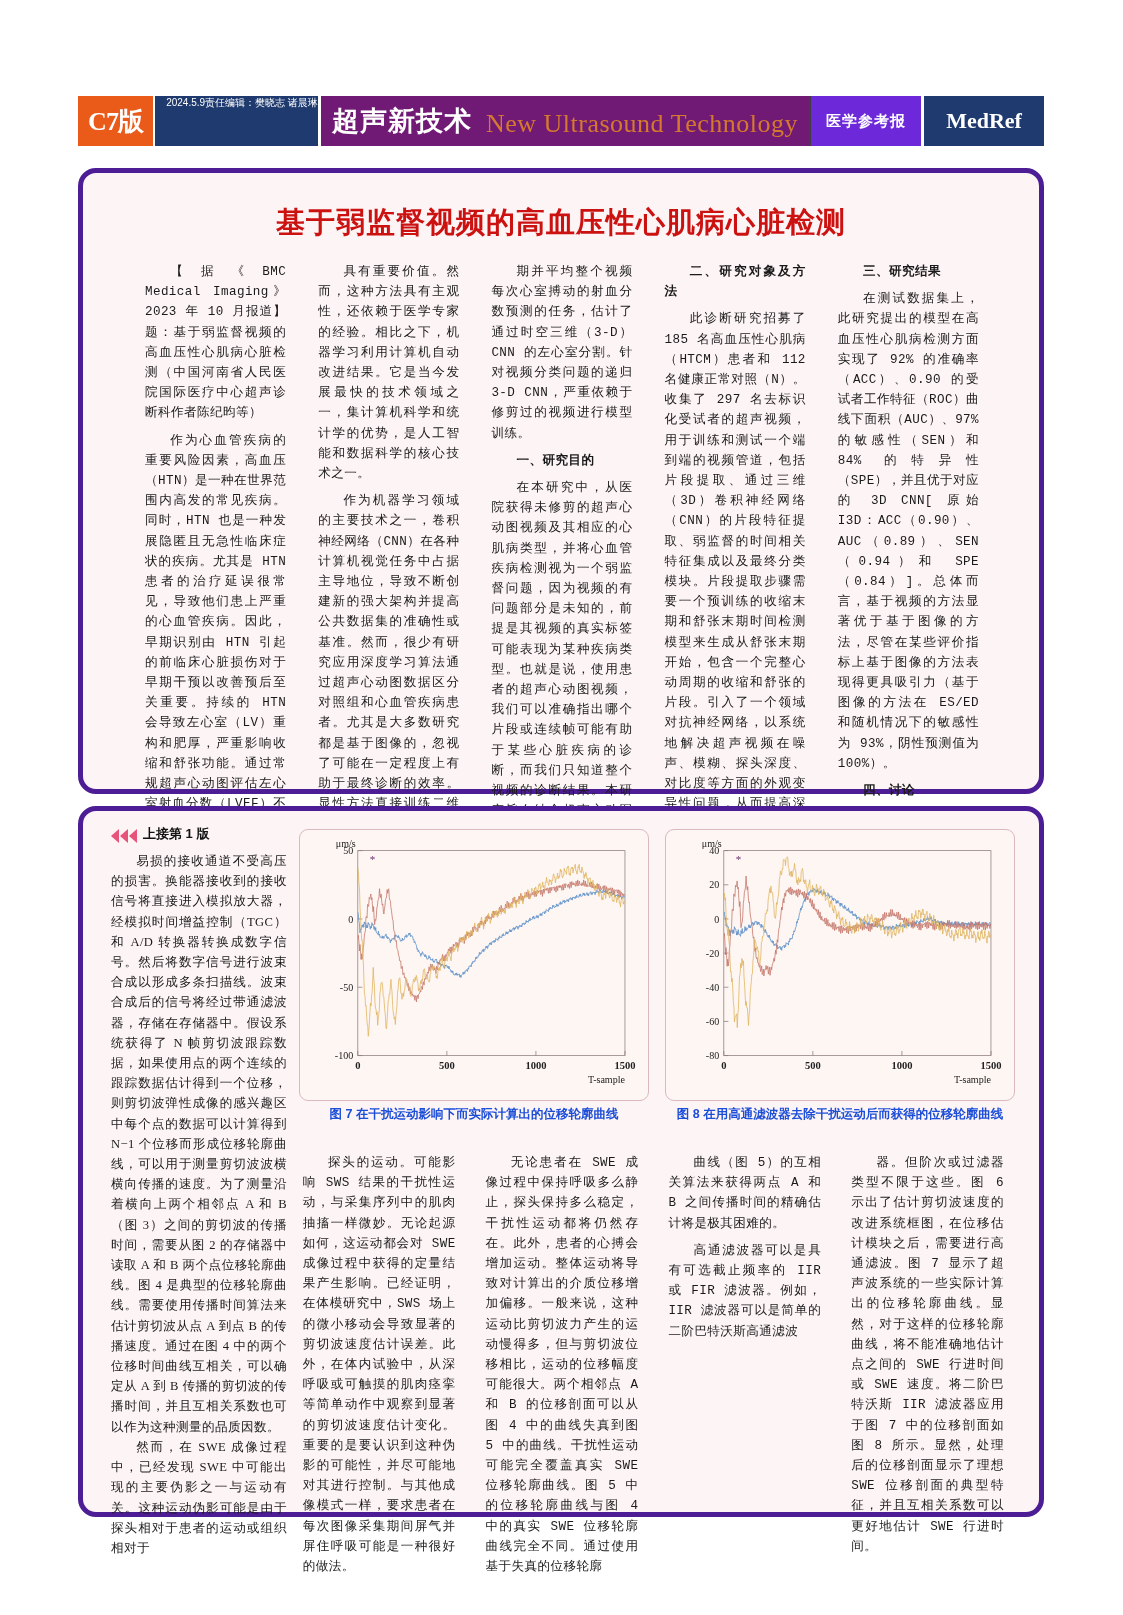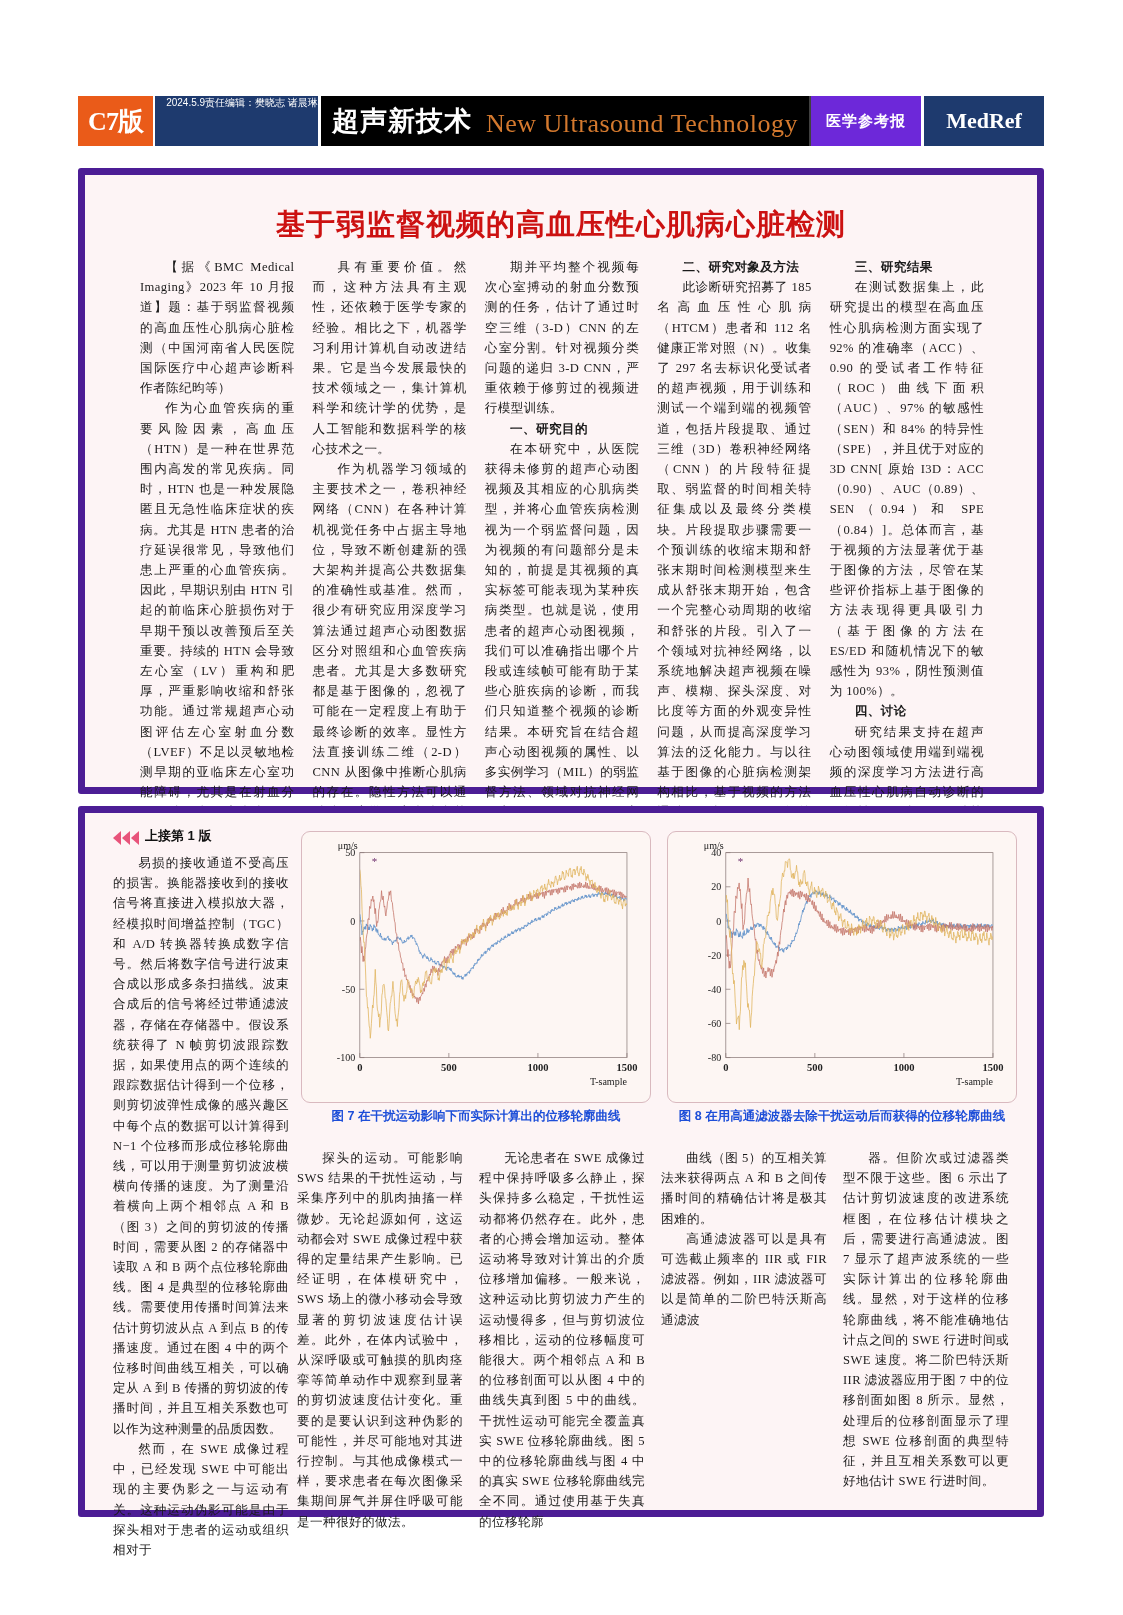--- a/index.html
+++ b/index.html
@@ -23,21 +23,21 @@
   }
   .mh-date{
     width:165px;background:#1e3a6e;color:#ffffff;
     display:flex;flex-direction:row;justify-content:center;
     padding-left:11px;box-sizing:border-box;
     border-left:2px solid #fff;
   }
   .mh-date .d1{font-family:"Liberation Sans",sans-serif;font-size:10px;line-height:14px;}
   .mh-date .d2{font-family:"Liberation Sans",sans-serif;font-size:10px;line-height:14px;font-weight:normal;}
   .mh-mid{
-    flex:1;background:#000000;display:flex;align-items:center;justify-content:center;
+    flex:1;background:#701a75;display:flex;align-items:center;justify-content:center;
     border-left:3px solid #ffffff;gap:14px;
   }
   .mh-cn{
     color:#ffffff;font-family:"Liberation Serif",serif;font-weight:bold;
     font-size:27px;letter-spacing:1px;
   }
   .mh-en{
     color:#d4792e;font-family:"Liberation Serif",serif;font-style:normal;
     font-size:26px;letter-spacing:0.5px;margin-top:6px;
   }
@@ -47,42 +47,42 @@
     font-size:15px;border-left:2px solid #404040;letter-spacing:1px;
   }
   .mh-medref{
     width:120px;background:#1e3a6e;color:#fff;display:flex;align-items:center;
     justify-content:center;font-family:"Liberation Serif",serif;font-weight:bold;
     font-size:22px;border-left:3px solid #fff;
   }
 
   
   .frame{
-    position:absolute;border:7px solid #4c1d95;border-radius:3px;
+    position:absolute;border:5px solid #4c1d95;border-radius:18px;
     background:#fdf4f5;box-sizing:border-box;
   }
   #frame-top{left:78px;top:168px;width:966px;height:626px;}
   #frame-bot{left:78px;top:806px;width:966px;height:711px;}
 
   
   .art-title{
     position:absolute;left:0;right:0;top:30px;text-align:center;
     color:#cc1111;font-family:"Liberation Serif",serif;font-weight:bold;
     font-size:29px;letter-spacing:1px;
   }
   .cols-top{
     position:absolute;left:46px;top:82px;right:44px;bottom:14px;
     display:flex;gap:0px;
   }
   .col{
     flex:1;padding:0 9px;box-sizing:border-box;
   }
   .col p{
-    margin:0;
-    font-family:Liberation Serif, serif;
+    margin:7px;
+    font-family:Liberation Mono, monospace;
     font-size:12.6px;line-height:20.2px;color:#1a1a1a;
     text-align:justify;text-justify:inter-character;
     text-indent:2em;
     letter-spacing:0.4px;
   }
   .col p.noind{text-indent:0;}
   .sechead{
     margin:2px 0 0 0;text-align:center;color:#cc1111;font-weight:bold;
     font-family:"Liberation Sans",sans-serif;font-size:13px;line-height:21px;
     text-indent:0;letter-spacing:1px;

